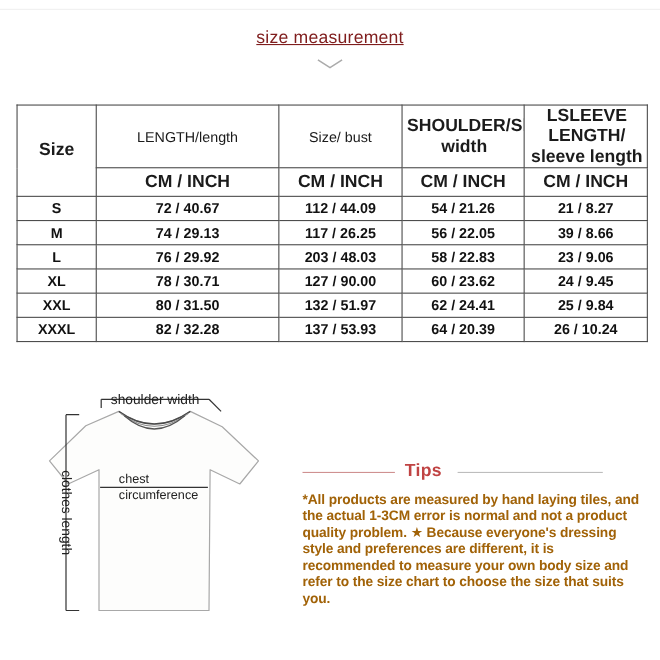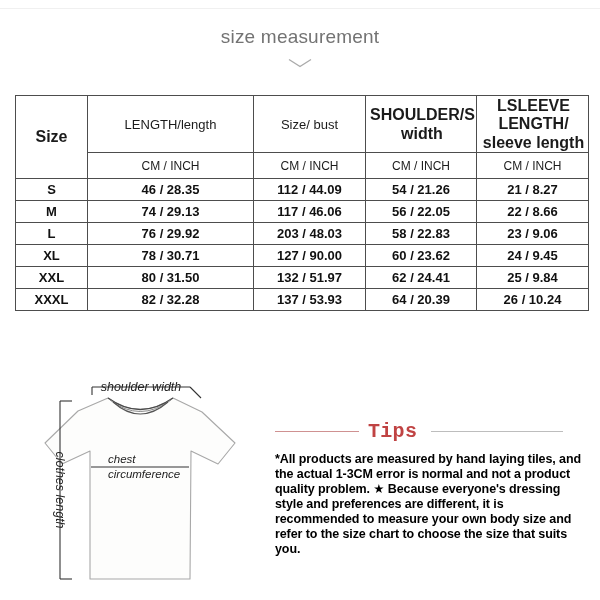--- a/index.html
+++ b/index.html
@@ -6,54 +6,54 @@
   html, body { width: 600px; height: 600px; background: #ffffff; overflow: hidden; }
   body { font-family: "Liberation Sans", "DejaVu Sans", sans-serif; color: #1b1b1b; position: relative; }
 
   .top-divider {
     position: absolute; left: 0; top: 8px; width: 600px; height: 1px;
     background: #f0f0f0;
   }
 
   
   .header { position: absolute; left: 0; top: 26px; width: 600px; text-align: center; }
-  .page-title { font-size: 19px; font-weight: 500; color: #737373; letter-spacing: 0.2px; }
+  .page-title { font-size: 16px; font-weight: 500; color: #7f1d1d; letter-spacing: 0.2px; text-decoration: underline; }
   .chevron { margin-top: 6px; }
 
   
   table.size-table {
     position: absolute; left: 15px; top: 95px; width: 573px;
     border-collapse: collapse; table-layout: fixed;
   }
   table.size-table th, table.size-table td {
     border: 1px solid #4d4d4d; text-align: center; vertical-align: middle;
     overflow: hidden;
   }
   th.size-head { font-size: 16px; font-weight: 700; }
   th.col-main { font-size: 13px; font-weight: 400; height: 27px; }
   th.col-small {
     font-size: 16px; font-weight: 700; text-align: left; padding: 1px 2px 0 4px;
     line-height: 1.15; vertical-align: top;
   }
-  th.unit { font-size: 12px; font-weight: 400; height: 26px; }
+  th.unit { font-size: 16px; font-weight: 700; height: 26px; }
   table.size-table tbody td { height: 22px; font-size: 13px; font-weight: 700; color: #111; }
   table.size-table tbody td.size-col { font-weight: 700; }
 
   
-  .diagram { position: absolute; left: 40px; top: 364px; width: 230px; height: 235px; font-style: italic; }
+  .diagram { position: absolute; left: 40px; top: 340px; width: 230px; height: 235px; }
 
   
   .tips { position: absolute; left: 275px; top: 420px; width: 313px; }
   .tips-head { display: flex; align-items: center; }
   .tips-line-left { width: 84px; height: 1px; background: #cf9191; margin-right: 9px; }
   .tips-line-right { width: 132px; height: 1px; background: #bdbdbd; margin-left: 14px; }
-  .tips-title { font-size: 20px; font-weight: 700; letter-spacing: 0.3px; font-family: Liberation Mono, monospace; }
+  .tips-title { font-size: 16px; font-weight: 700; letter-spacing: 0.3px; }
   .tips-body {
     margin-top: 9px; font-size: 12.5px; line-height: 1.2; font-weight: 600;
-    color: #000000; letter-spacing: -0.1px;
+    color: #a16207; letter-spacing: -0.1px;
   }
 </style>
 </head>
 <body>
 
 <div class="top-divider"></div>
 
 <div class="header">
   <div class="page-title">size measurement</div>
   <div class="chevron">
@@ -82,31 +82,31 @@
     <tr>
       <th class="unit">CM / INCH</th>
       <th class="unit">CM / INCH</th>
       <th class="unit">CM / INCH</th>
       <th class="unit">CM / INCH</th>
     </tr>
   </thead>
   <tbody id="size-rows">
       <tr>
         <td class="size-col">S</td>
-        <td>46 / 28.35</td>
+        <td>72 / 40.67</td>
         <td>112 / 44.09</td>
         <td>54 / 21.26</td>
         <td>21 / 8.27</td>
       </tr>
       <tr>
         <td class="size-col">M</td>
         <td>74 / 29.13</td>
-        <td>117 / 46.06</td>
+        <td>117 / 26.25</td>
         <td>56 / 22.05</td>
-        <td>22 / 8.66</td>
+        <td>39 / 8.66</td>
       </tr>
       <tr>
         <td class="size-col">L</td>
         <td>76 / 29.92</td>
         <td>203 / 48.03</td>
         <td>58 / 22.83</td>
         <td>23 / 9.06</td>
       </tr>
       <tr>
         <td class="size-col">XL</td>

